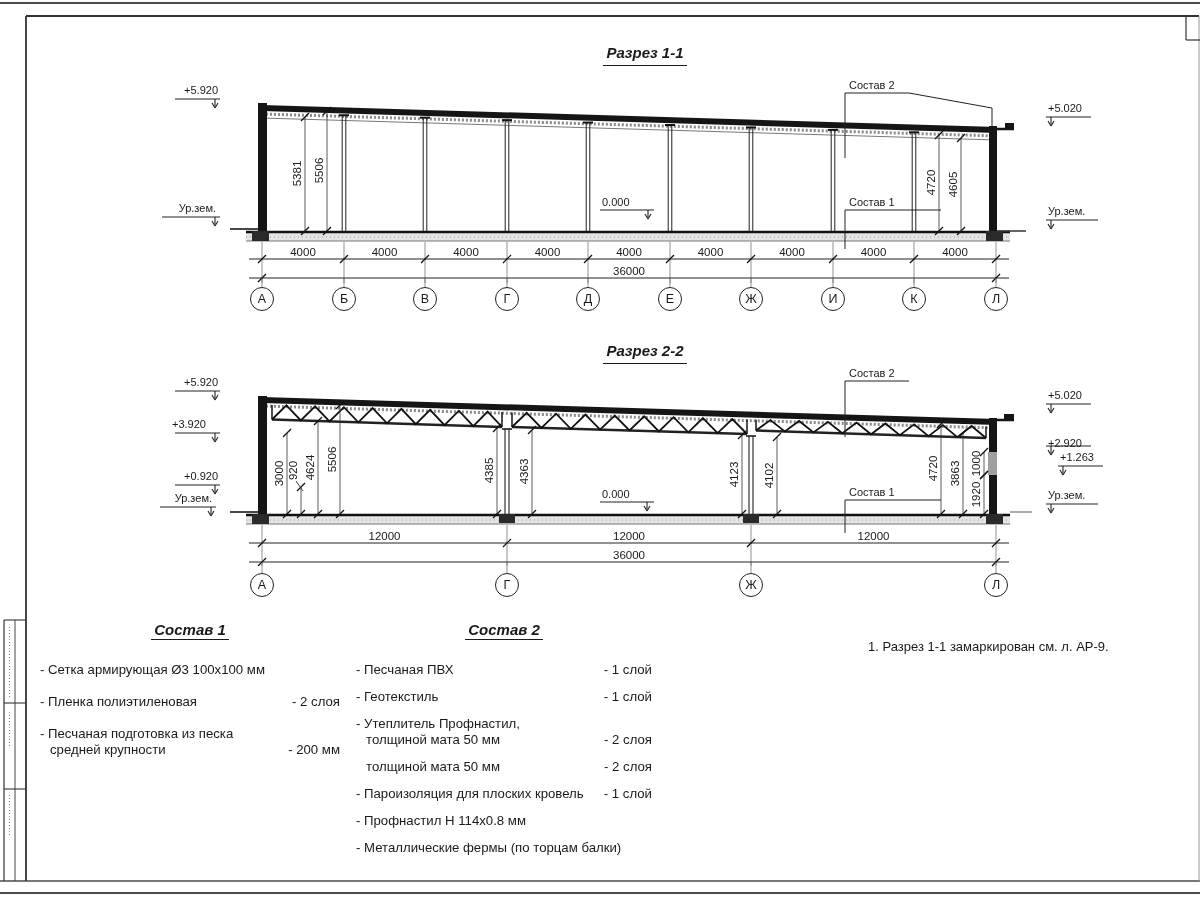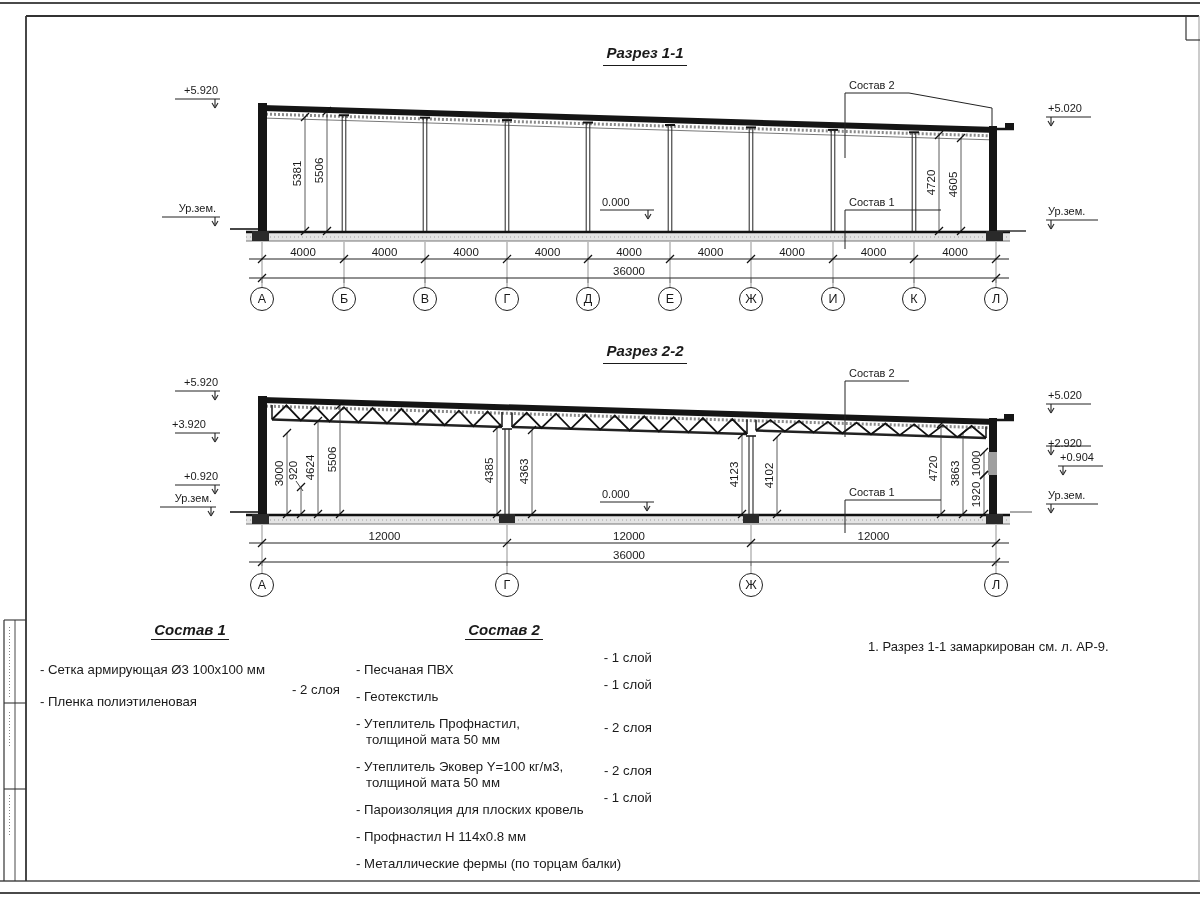--- a/index.html
+++ b/index.html
@@ -18,21 +18,21 @@
   .sec-title span{border-bottom:1.4px solid #1a1a1a;padding:0 3px 4px}
   #t1{left:558px;top:44px}
   #t2{left:558px;top:342px}
   .sostav{position:absolute;font-size:13.2px;line-height:16px}
   .sostav h3{margin:0 0 24px;text-align:center;font-size:15px;font-style:italic;font-weight:bold}
   .sostav h3 span{border-bottom:1.4px solid #1a1a1a;padding:0 3px 1px}
   .item{position:relative;white-space:nowrap}
   #sostav1 .item{margin-bottom:16px}
   #sostav2 .item{margin-bottom:11px}
   .item .line2{padding-left:10px}
-  .item .val{position:absolute;right:0;bottom:12px;white-space:nowrap}
+  .item .val{position:absolute;right:0;bottom:0;white-space:nowrap}
   #sostav1{left:40px;top:622px;width:300px}
   #sostav2{left:356px;top:622px;width:296px}
   #notes{position:absolute;left:868px;top:639px;width:320px;font-size:13px;line-height:16.5px}
 </style>
 </head>
 <body>
 
 <div id="sheet">
   <svg id="lw" width="1200" height="900">
       <line x1="0" y1="3" x2="1200" y2="3" stroke="#4a4a4a" stroke-width="2"></line>
@@ -304,20 +304,25 @@
       <span>Состав 1</span>
     </h3>
     <div class="items">
         <div class="item">
           <div>- Сетка армирующая Ø3 100х100 мм</div>
         </div>
         <div class="item">
           <div>- Пленка полиэтиленовая</div>
           <span class="val">-  2 слоя</span>
         </div>
+        <div class="item">
+          <div>- Песчаная подготовка из песка</div>
+          <div class="line2">средней крупности</div>
+          <span class="val">- 200 мм</span>
+        </div>
       </div>
   </div>
 
   <div class="sostav" id="sostav2">
     <h3>
       <span>Состав 2</span>
     </h3>
     <div class="items">
         <div class="item">
           <div>- Песчаная ПВХ</div>
@@ -326,21 +331,20 @@
         <div class="item">
           <div>- Геотекстиль</div>
           <span class="val">- 1 слой</span>
         </div>
         <div class="item">
           <div>- Утеплитель Профнастил,</div>
           <div class="line2">толщиной мата 50 мм</div>
           <span class="val">- 2 слоя</span>
         </div>
         <div class="item">
-          <div>- Утеплитель Эковер Y=100 кг/м3,</div>
           <div class="line2">толщиной мата 50 мм</div>
           <span class="val">- 2 слоя</span>
         </div>
         <div class="item">
           <div>- Пароизоляция для плоских кровель</div>
           <span class="val">- 1 слой</span>
         </div>
         <div class="item">
           <div>- Профнастил Н 114х0.8 мм</div>
         </div>
@@ -408,16 +412,16 @@
       <div class="lbl e" style="left: 172px; top: 84px; width: 46px; text-align: right;">+5.920</div>
       <div class="lbl e" style="left: 164px; top: 202px; width: 52px; text-align: right;">Ур.зем.</div>
       <div class="lbl e" style="left: 1048px; top: 102px; width: 50px; text-align: left;">+5.020</div>
       <div class="lbl e" style="left: 1048px; top: 205px; width: 56px; text-align: left;">Ур.зем.</div>
       <div class="lbl e" style="left: 172px; top: 376px; width: 46px; text-align: right;">+5.920</div>
       <div class="lbl e" style="left: 172px; top: 418px; width: 46px; text-align: left;">+3.920</div>
       <div class="lbl e" style="left: 172px; top: 470px; width: 46px; text-align: right;">+0.920</div>
       <div class="lbl e" style="left: 160px; top: 492px; width: 52px; text-align: right;">Ур.зем.</div>
       <div class="lbl e" style="left: 1048px; top: 389px; width: 50px; text-align: left;">+5.020</div>
       <div class="lbl e" style="left: 1048px; top: 431px; width: 50px; text-align: left; margin-top: 6px;">+2.920</div>
-      <div class="lbl e" style="left: 1060px; top: 451px; width: 50px; text-align: left;">+0.904</div>
+      <div class="lbl e" style="left: 1060px; top: 451px; width: 50px; text-align: left;">+1.263</div>
       <div class="lbl e" style="left: 1048px; top: 489px; width: 56px; text-align: left;">Ур.зем.</div>
     </div>
 </div>
 
 </body></html>

